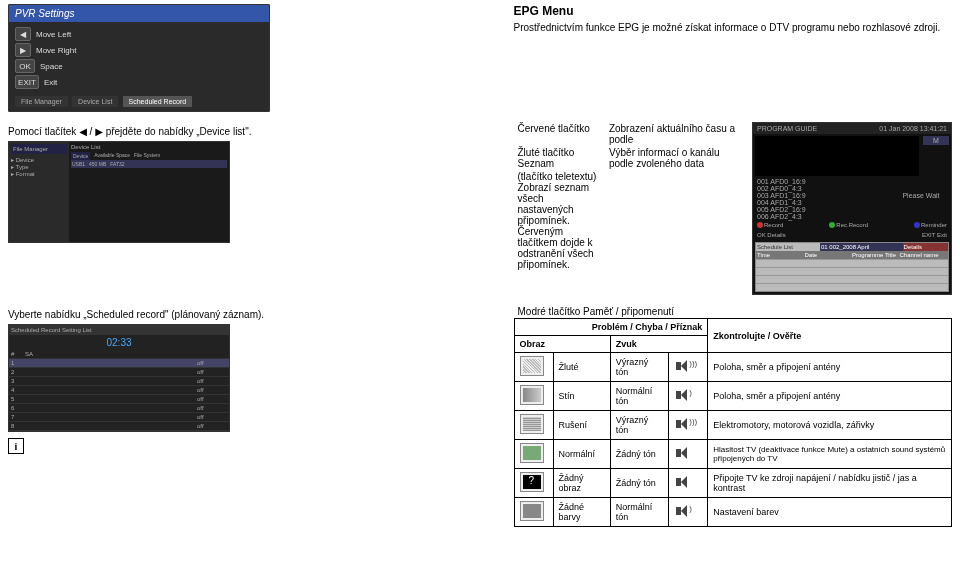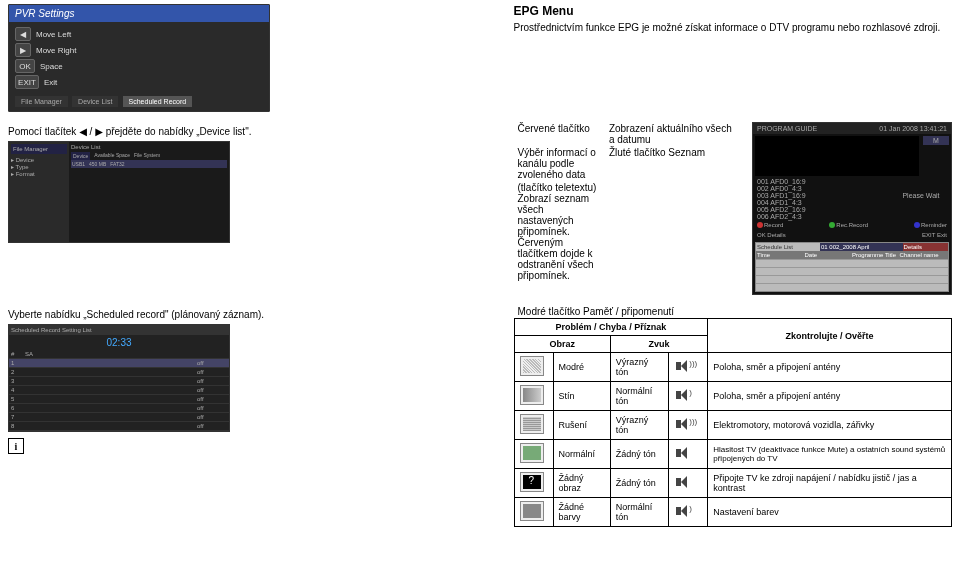--- a/index.html
+++ b/index.html
@@ -155,21 +155,21 @@
     width: 100%;
     font-size: 9px;
   }
   table.trouble td, table.trouble th {
     border: 1px solid #000;
     padding: 3px 5px;
     vertical-align: middle;
   }
   table.trouble th {
     font-weight: bold;
-    text-align: center;
+    text-align: left;
   }
   .tv-thumb {
     width: 22px;
     height: 18px;
     background: #eee;
     border: 1px solid #888;
     display: inline-block;
     position: relative;
   }
   .tv-thumb::before {
@@ -362,23 +362,23 @@
           </div>
         </div>
       </div>
     </div>
 
     <div class="col-right" style="display:flex; gap:10px">
 
       <div style="flex:1">
         <div class="two-col-table">
           <div class="cell">Červené tlačítko</div>
-          <div class="cell">Zobrazení aktuálního všech a datumu</div>
+          <div class="cell">Zobrazení aktuálního času a podle</div>
+          <div class="cell">Žluté tlačítko Seznam</div>
           <div class="cell">Výběr informací o kanálu podle zvoleného data</div>
-          <div class="cell">Žluté tlačítko Seznam</div>
           <div class="cell">(tlačítko teletextu) Zobrazí seznam všech nastavených připomínek. Červeným tlačítkem dojde k odstranění všech připomínek.</div>
         </div>
       </div>
 
       <div style="width:200px">
         <div class="prog-guide">
           <div class="pg-header">
             <span>PROGRAM GUIDE</span>
             <span>01 Jan 2008 13:41:21</span>
           </div>
@@ -491,31 +491,31 @@
 
     <div class="col-right">
       <div class="two-col-table">
         <div class="cell">Modré tlačítko Paměť / připomenutí</div>
       </div>
 
 
       <table class="trouble">
         <tbody>
             <tr>
-          <th colspan="4" style="text-align:center; border-bottom:none">Problém / Chyba / Příznak</th>
+          <th colspan="4" style="text-align:right; border-bottom:none">Problém / Chyba / Příznak</th>
           <th rowspan="2">Zkontrolujte / Ověřte</th>
         </tr>
         <tr>
           <th colspan="2">Obraz</th>
           <th colspan="2">Zvuk</th>
         </tr>
 
         <tr>
           <td style="width:28px"><span class="tv-thumb tv-snow"></span></td>
-          <td>Modré</td>
+          <td>Žluté</td>
           <td>Výrazný tón</td>
           <td style="width:28px"><span class="speaker-icon"><span class="wave"></span></span></td>
           <td>Poloha, směr a připojení antény</td>
         </tr>
 
         <tr>
           <td><span class="tv-thumb tv-shadow"></span></td>
           <td>Stín</td>
           <td>Normální tón</td>
           <td><span class="speaker-icon"><span class="wave-low"></span></span></td>

